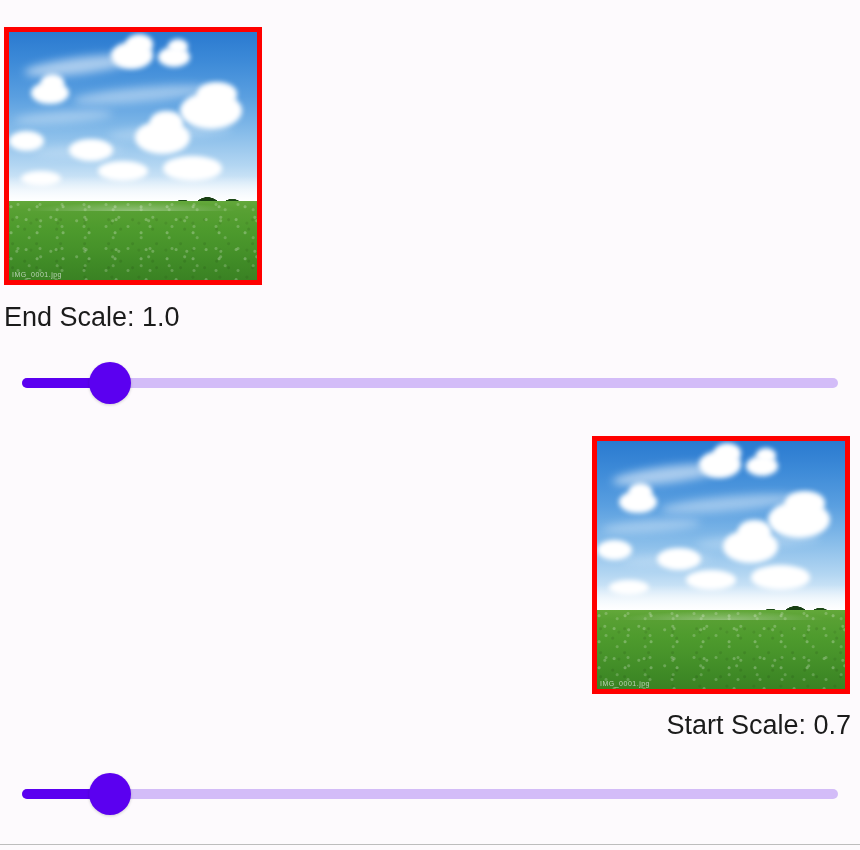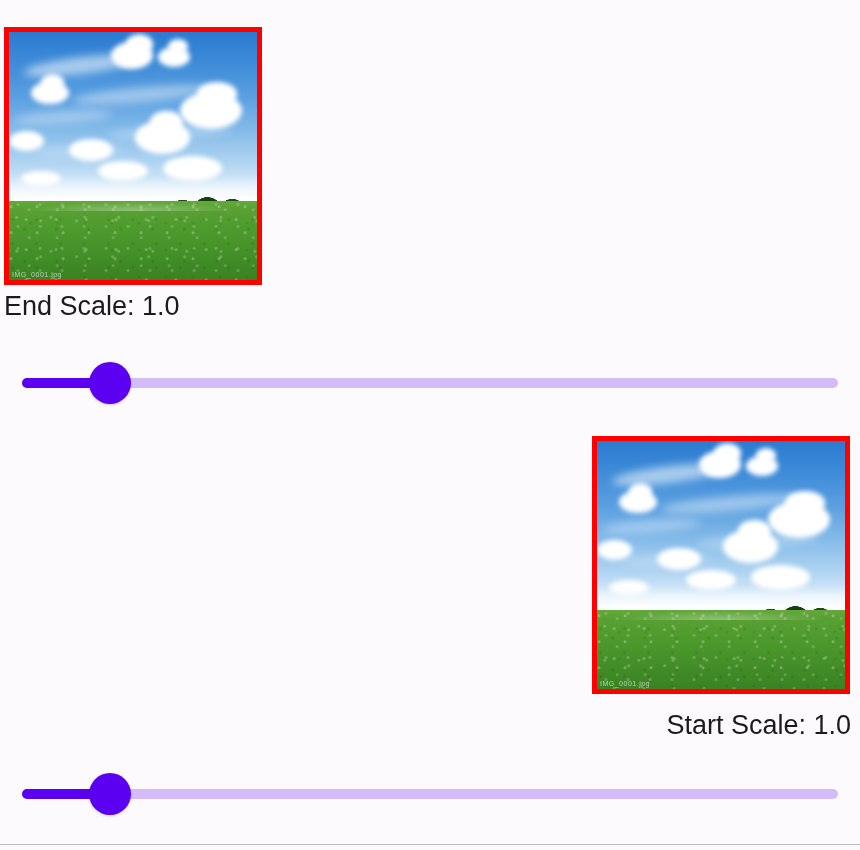--- a/index.html
+++ b/index.html
@@ -179,21 +179,21 @@
 
   
   .scale-label {
     position: absolute;
     font-size: 27px;
     line-height: 32px;
     color: #1b1b1b;
     white-space: nowrap;
     font-family: "Liberation Sans", sans-serif;
   }
-  .scale-label.end-label   { left: 4px;  top: 290px; }
+  .scale-label.end-label   { left: 4px;  top: 301px; }
   .scale-label.start-label { right: 9px; top: 709px; text-align: right; }
 
   
   .slider {
     position: absolute;
     left: 0;
     width: 860px;
     height: 48px;
   }
   .slider.slider-end   { top: 359px; }
@@ -306,21 +306,21 @@
       <div class="cloud p9"></div>
       <div class="cloud p10"></div>
       <div class="haze"></div>
       <div class="treeline"></div>
       <div class="field"></div>
       <div class="crest"></div>
       <div class="watermark">IMG_0001.jpg</div>
     </div>
   </div>
 
-  <div class="scale-label start-label">Start Scale: 1.0</div>
+  <div class="scale-label start-label">Start Scale: 0.7</div>
 
   <div class="slider slider-start">
     <div class="slider-track-inactive"></div>
     <div class="slider-track-active"></div>
     <div class="slider-thumb"></div>
   </div>
 
   <div class="bottom-divider"></div>
 
 </div>

